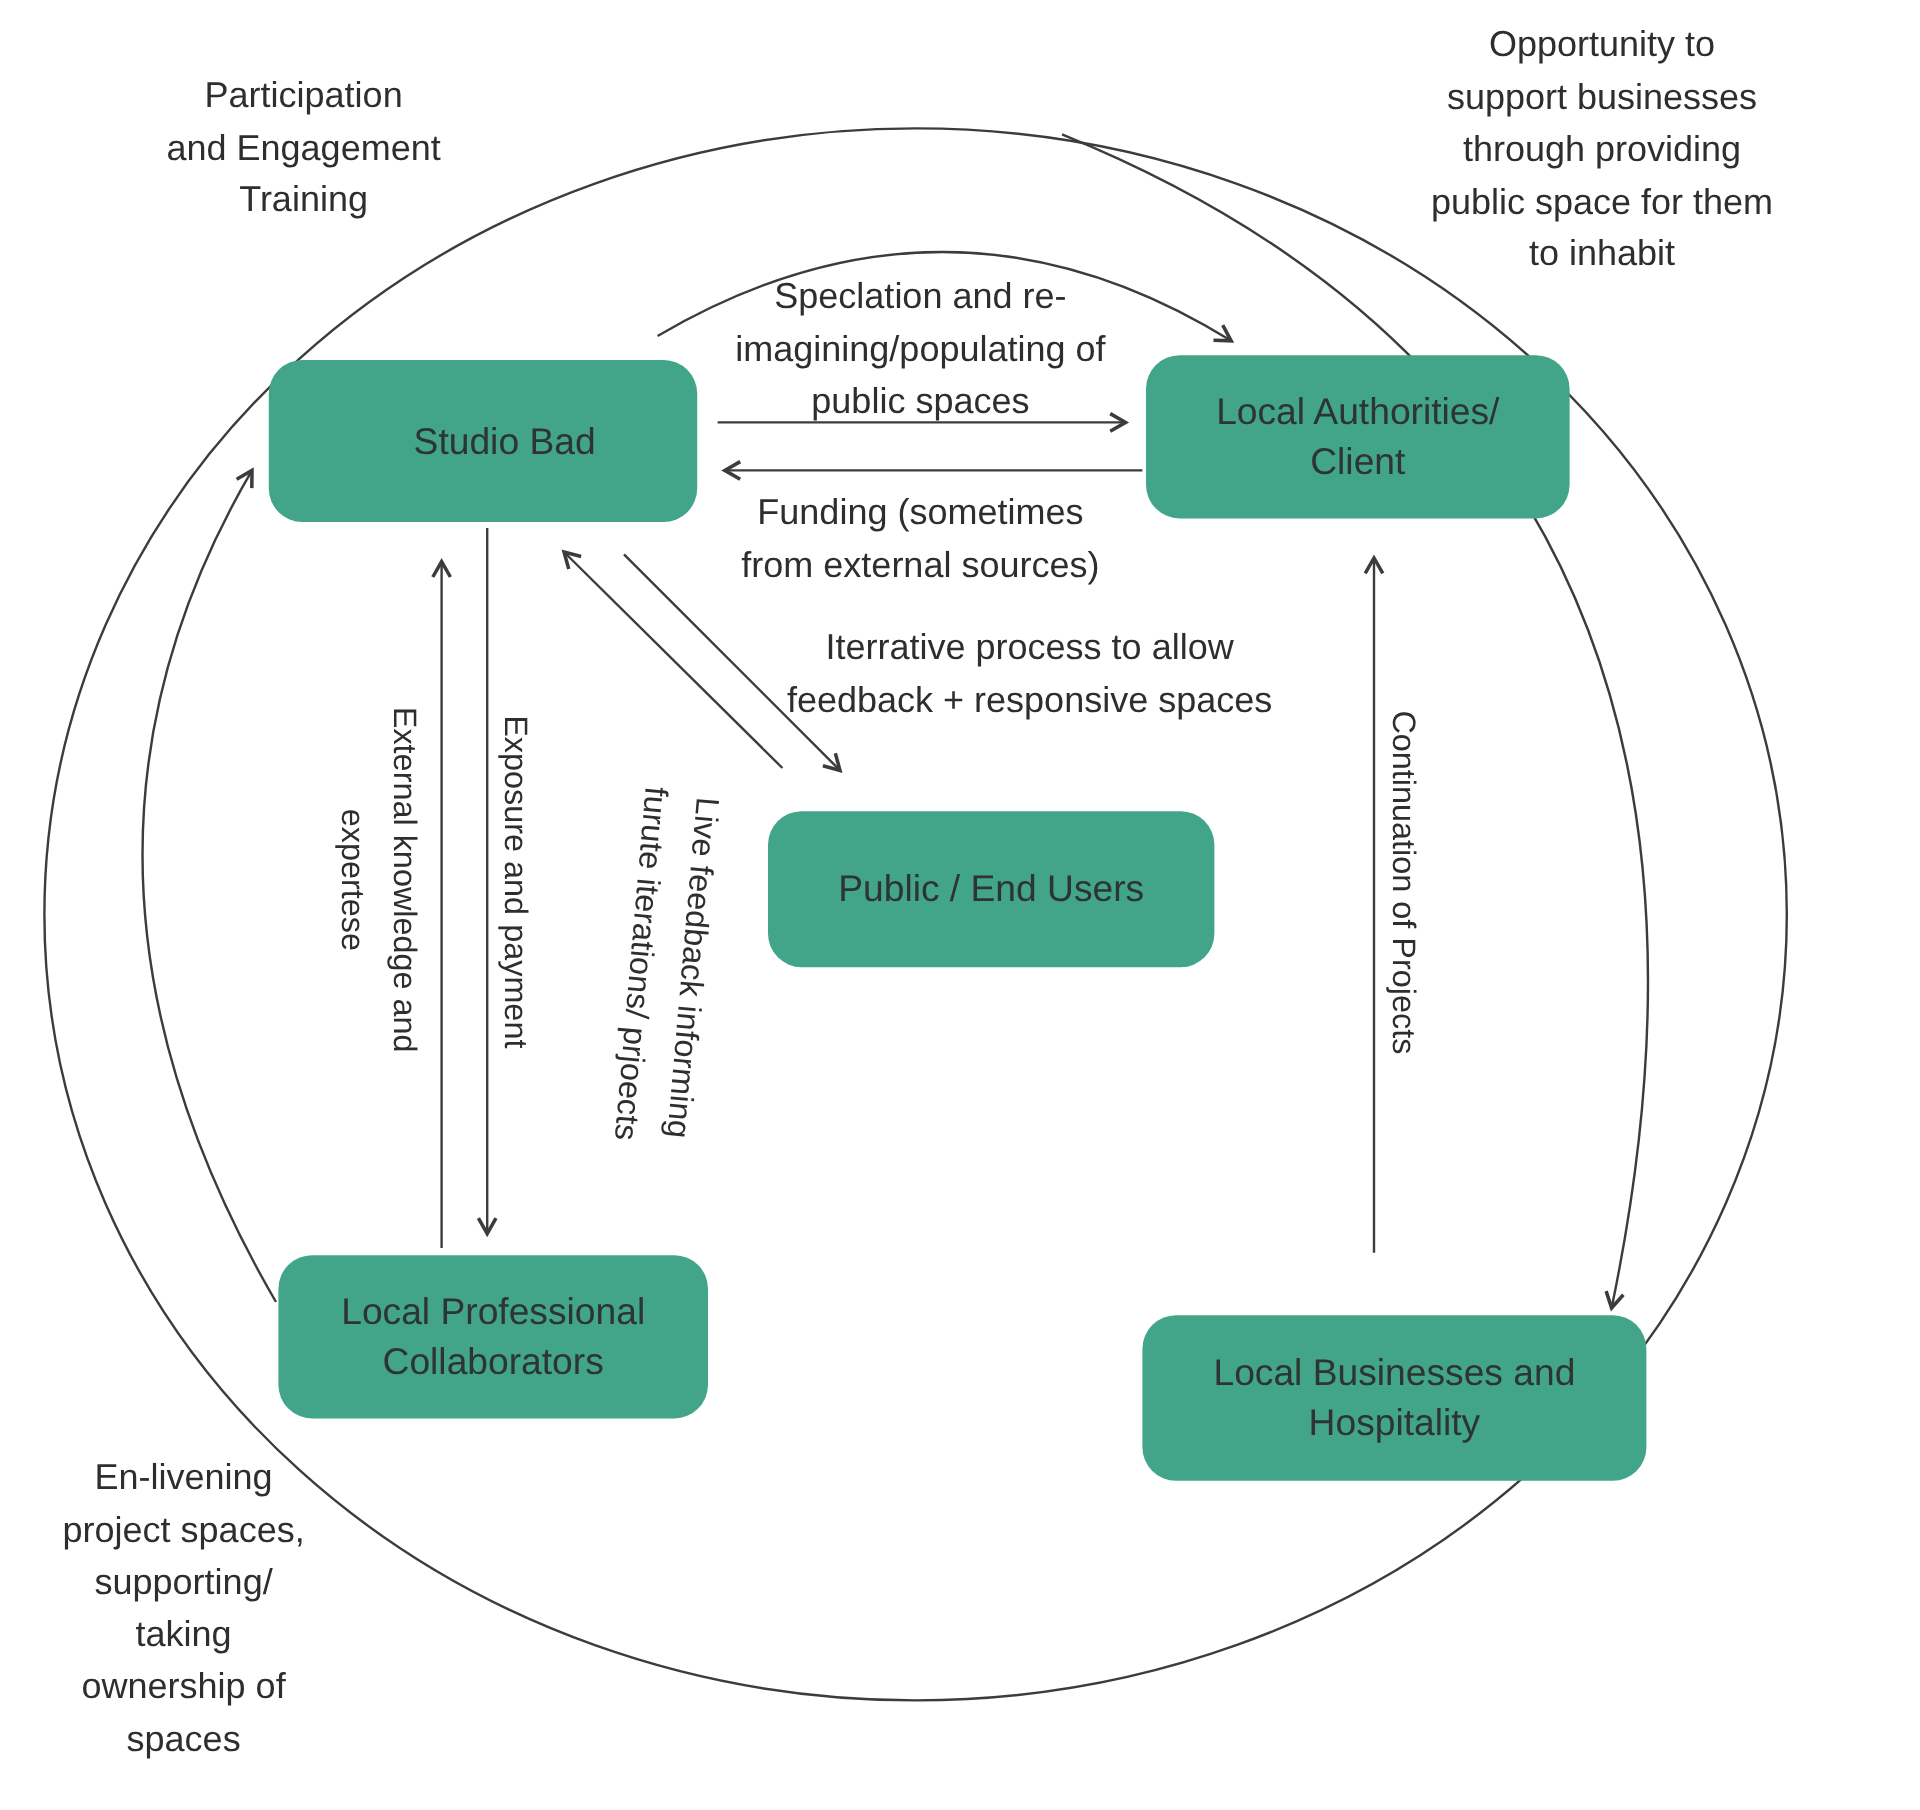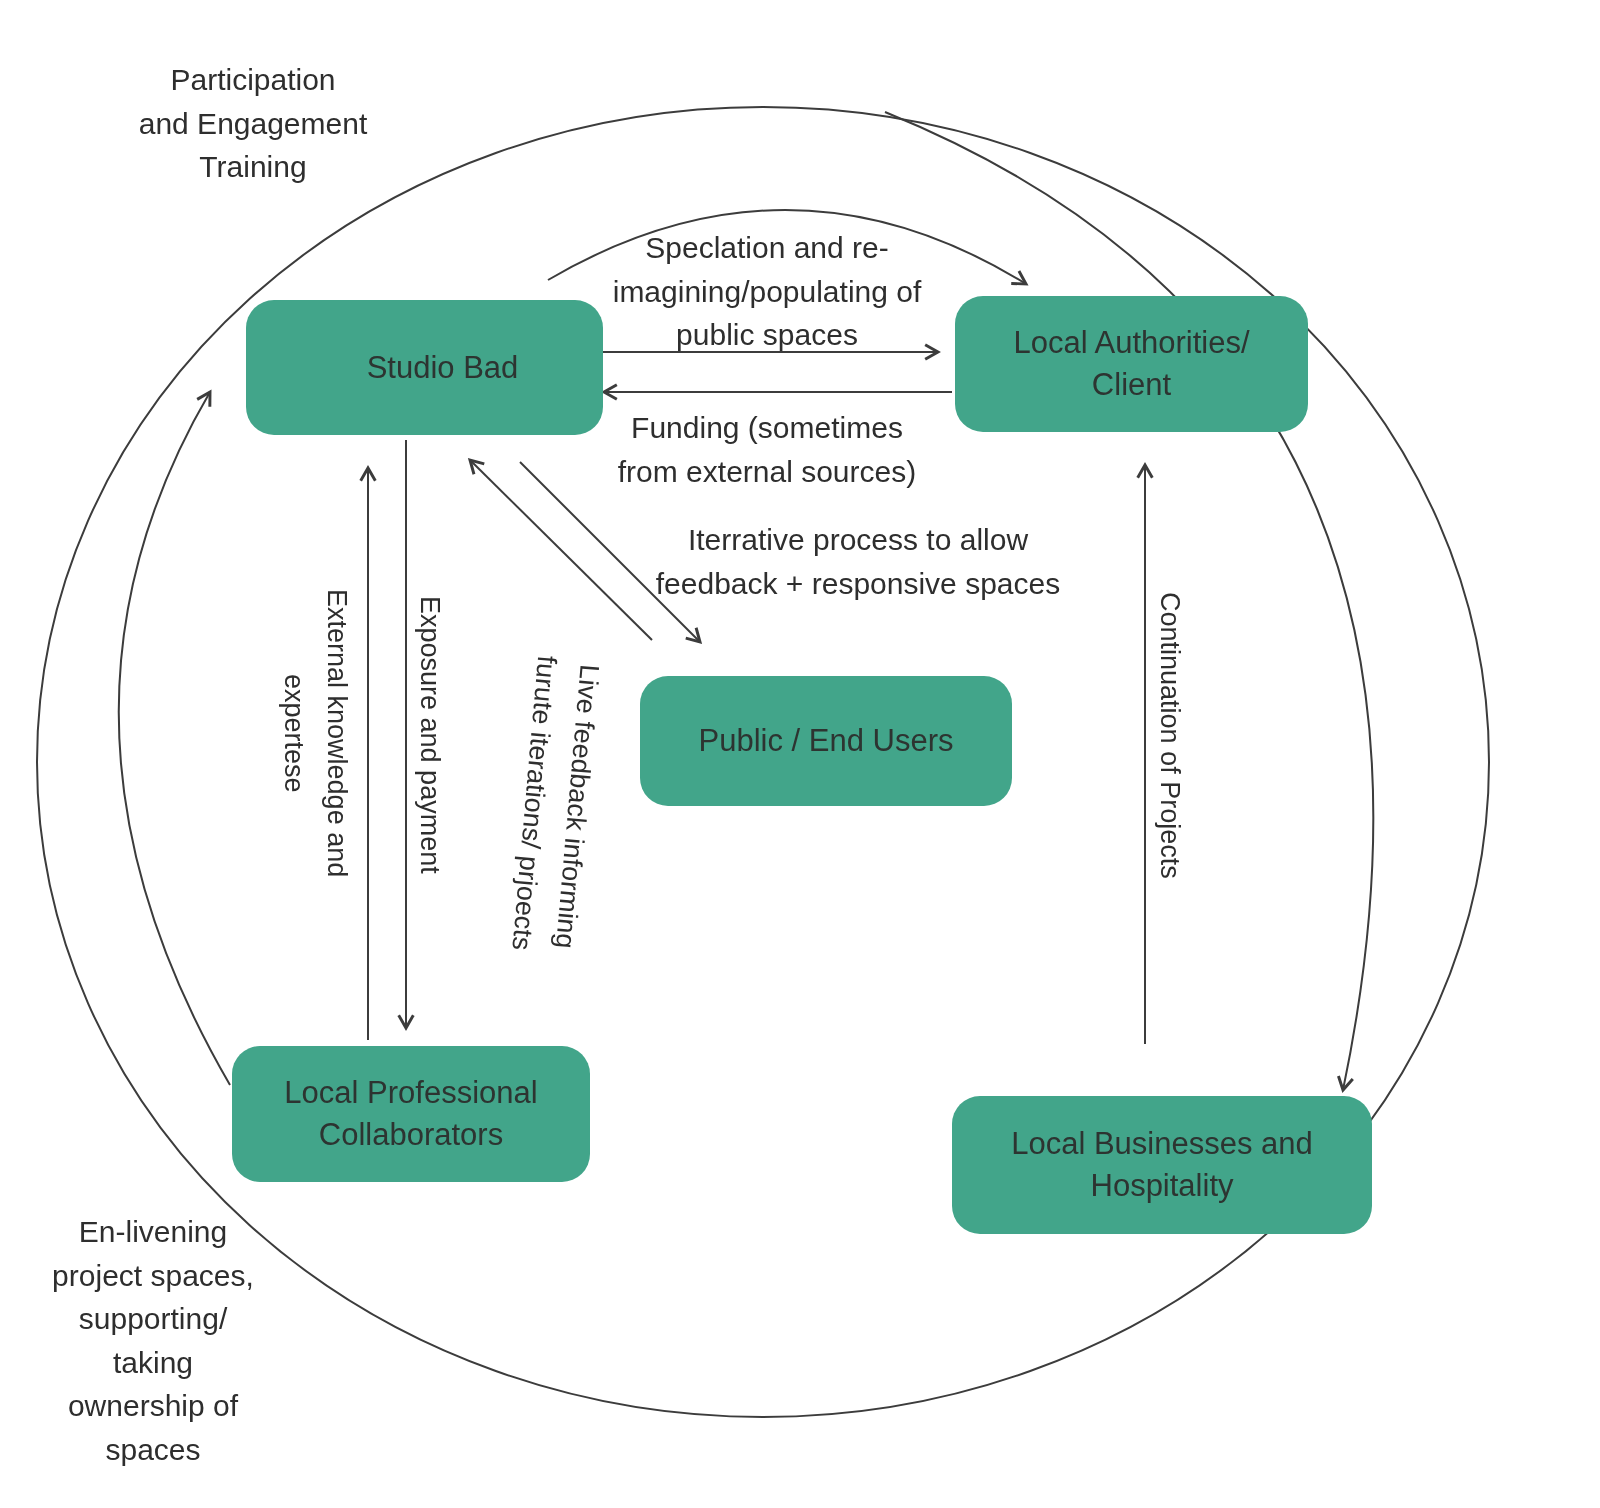--- a/index.html
+++ b/index.html
@@ -95,37 +95,42 @@
 
     <path d="M 520 462 L 700 642" marker-end="url(#arr)"></path>
     <path d="M 652 640 L 470 460" marker-end="url(#arr)"></path>
 
     <path d="M 368 1040 L 368 468" marker-end="url(#arr)"></path>
     <path d="M 406 440 L 406 1028" marker-end="url(#arr)"></path>
 
     <path d="M 1145 1044 L 1145 465" marker-end="url(#arr)"></path>
   </svg>
 
-  <div class="node" style="left:246px; top:300px; width:357px; height:135px;padding-left:36px;">Studio Bad</div>
+  <div class="node" style="left:224px; top:300px; width:357px; height:135px;padding-left:36px;">Studio Bad</div>
 
   <div class="node" style="left:955px; top:296px; width:353px; height:136px;">Local Authorities/
 Client</div>
 
   <div class="node" style="left:640px; top:676px; width:372px; height:130px;">Public / End Users</div>
 
   <div class="node" style="left:232px; top:1046px; width:358px; height:136px;">Local Professional
 Collaborators</div>
 
   <div class="node" style="left:952px; top:1096px; width:420px; height:138px;">Local Businesses and
 Hospitality</div>
 
   <div class="label" style="left:113px; top:58px; width:280px;">Participation
 and Engagement
 Training</div>
 
+  <div class="label" style="left:1160px; top:16px; width:350px;">Opportunity to
+support businesses
+through providing
+public space for them
+to inhabit</div>
 
   <div class="label" style="left:587px; top:226px; width:360px;">Speclation and re-
 imagining/populating of
 public spaces</div>
 
   <div class="label" style="left:582px; top:406px; width:370px;">Funding (sometimes
 from external sources)</div>
 
   <div class="label" style="left:623px; top:518px; width:470px;">Iterrative process to allow
 feedback + responsive spaces</div>

